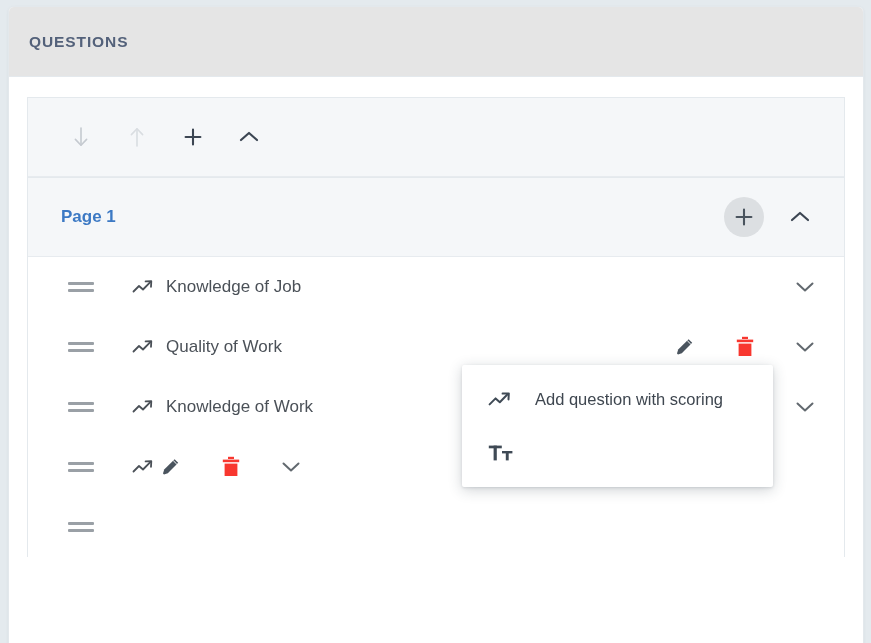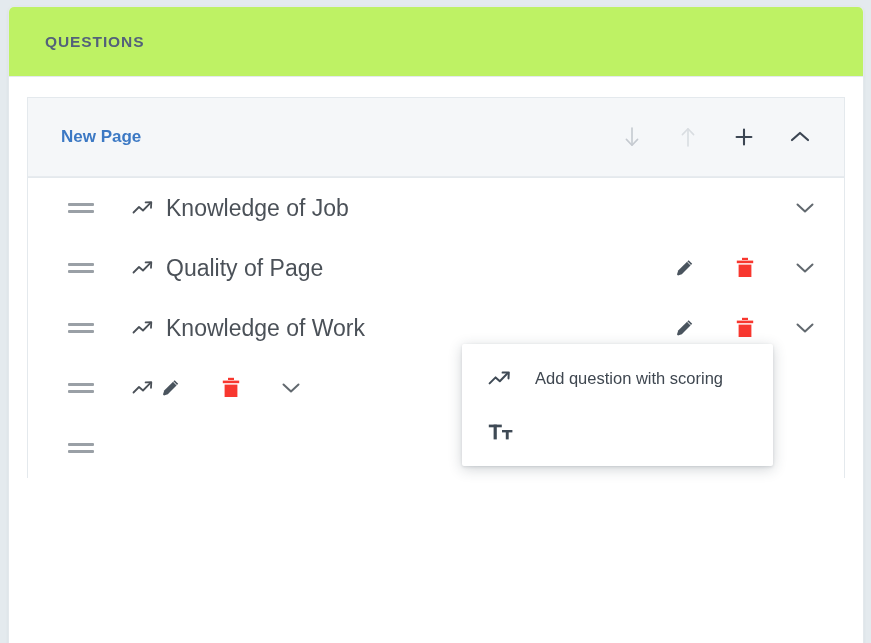--- a/index.html
+++ b/index.html
@@ -25,25 +25,25 @@
     height: 700px;
     background: #ffffff;
     border: 1px solid #e3e8ec;
     border-radius: 6px;
     box-shadow: 0 1px 3px rgba(30, 45, 60, 0.06);
     overflow: hidden;
   }
 
   .panel-header {
     height: 70px;
-    background: #bef264;
+    background: #e5e5e5;
     border-bottom: 1px solid #e4e9ed;
     display: flex;
     align-items: center;
-    padding: 0 36px;
+    padding: 0 20px;
   }
 
   .panel-title {
     font-size: 15.5px;
     font-weight: bold;
     letter-spacing: 0.9px;
     color: #53617a;
   }
 
   .panel-body {
@@ -143,39 +143,39 @@
   .q-type-icon {
     margin-left: 38px;
     width: 24px;
     display: flex;
     align-items: center;
     flex: 0 0 auto;
   }
 
   .q-label {
     margin-left: 10px;
-    font-size: 23px;
+    font-size: 17px;
     color: #4b5158;
     flex: 1;
     white-space: nowrap;
   }
 
   .q-actions {
     display: flex;
     align-items: center;
     gap: 30px;
   }
 
   .q-actions .icon-btn { width: 30px; height: 30px; }
 
   
   .dropdown {
     position: absolute;
     left: 462px;
-    top: 344px;
+    top: 365px;
     width: 311px;
     background: #ffffff;
     border-radius: 2px;
     box-shadow: 0 3px 14px rgba(40, 55, 70, 0.22), 0 1px 3px rgba(40,55,70,0.14);
     padding: 8px 0;
     z-index: 40;
   }
 
   .dd-item {
     height: 53px;
@@ -203,21 +203,20 @@
 
   <div class="panel-header">
     <span class="panel-title">QUESTIONS</span>
   </div>
 
   <div class="panel-body">
 
     <div class="page-card first">
 
       <div class="page-head">
-        <span class="page-name">New Page</span>
 
         <div class="page-actions">
 
           <button class="icon-btn" title="Move down">
             <svg width="20" height="22" viewBox="0 0 20 22" fill="none">
               <path d="M10 2 L10 19" stroke="#c5cad0" stroke-width="1.6" stroke-linecap="round"></path>
               <path d="M4.4 13.4 L10 19.2 L15.6 13.4" stroke="#c5cad0" stroke-width="1.6" stroke-linecap="round" stroke-linejoin="round" fill="none"></path>
             </svg>
           </button>
 
@@ -240,20 +239,36 @@
             </svg>
           </button>
 
         </div>
       </div>
 
     </div>
 
     <div class="page-card">
 
+      <div class="page-head">
+        <span class="page-name">Page 1</span>
+
+        <div class="page-actions">
+          <button class="icon-btn active" title="Add question">
+            <svg width="20" height="20" viewBox="0 0 20 20">
+              <path d="M10 2.6 L10 17.4 M2.6 10 L17.4 10" stroke="#4a545e" stroke-width="2.1" stroke-linecap="round"></path>
+            </svg>
+          </button>
+          <button class="icon-btn" title="Collapse">
+            <svg width="22" height="16" viewBox="0 0 22 16">
+              <path d="M3 11 L11 4 L19 11" stroke="#3c4653" stroke-width="2.2" fill="none" stroke-linecap="round" stroke-linejoin="round"></path>
+            </svg>
+          </button>
+        </div>
+      </div>
 
       <div class="q-list">
 
         <div class="q-row">
           <span class="drag-handle">
               <span></span>
               <span></span>
             </span>
           <span class="q-type-icon">
             <svg width="22" height="16" viewBox="0 0 22 16">
@@ -277,21 +292,21 @@
           <span class="drag-handle">
               <span></span>
               <span></span>
             </span>
           <span class="q-type-icon">
             <svg width="22" height="16" viewBox="0 0 22 16">
               <path d="M1.5 12.5 L7 7 L11 10.5 L18.5 2.8" stroke="#4b5158" stroke-width="1.8" fill="none" stroke-linecap="round" stroke-linejoin="round"></path>
               <path d="M13.6 2.4 L19.3 2.2 L19 7.8" stroke="#4b5158" stroke-width="1.8" fill="none" stroke-linecap="round" stroke-linejoin="round"></path>
             </svg>
           </span>
-          <span class="q-label">Quality of Page</span>
+          <span class="q-label">Quality of Work</span>
           <div class="q-actions">
             <button class="icon-btn">
               <svg width="24" height="24" viewBox="0 0 24 24">
                 <path d="M4 18.4 L5.2 14.6 L15.6 4.2 L19.2 7.8 L8.8 18.2 L5 19.4 Z" fill="#4a545e"></path>
                 <path d="M14.2 5.6 L17.8 9.2" stroke="#fff" stroke-width="1"></path>
               </svg>
             </button>
             <button class="icon-btn">
               <svg width="22" height="24" viewBox="0 0 22 24">
                 <rect x="8" y="1.8" width="6" height="2.2" fill="#f8372f"></rect>

